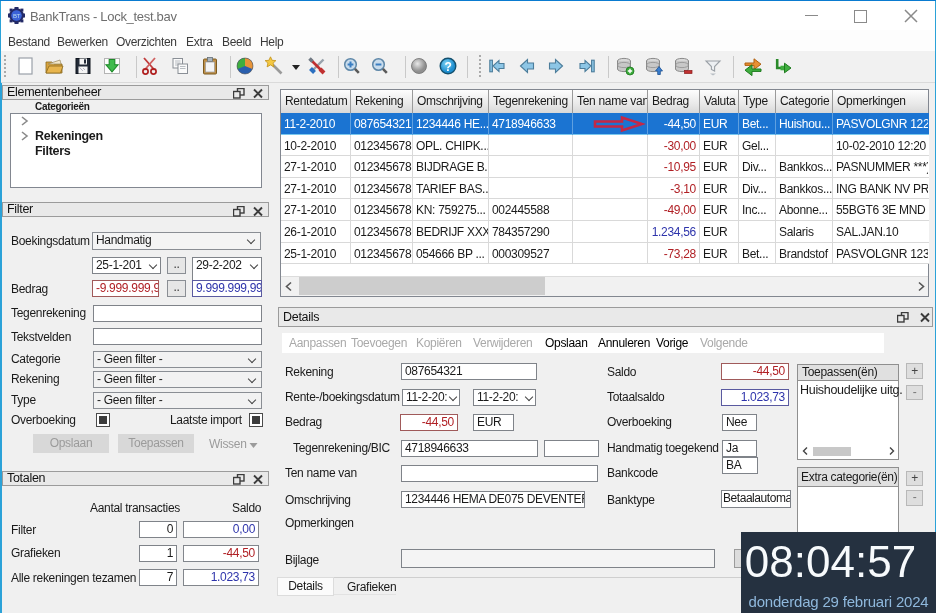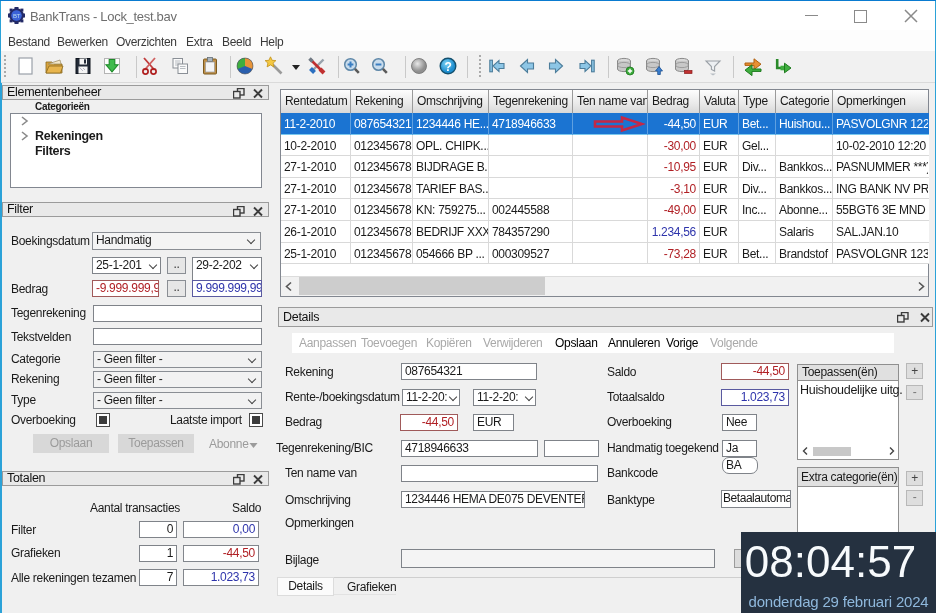--- a/index.html
+++ b/index.html
@@ -254,21 +254,21 @@
 <div class="lbl" style="left:11px;top:372px;">Rekening</div>
 <div class="cmb" style="left:93px;top:371px;width:169px;height:17px;">- Geen filter -<span class="chv" style="top:4px;"></span></div>
 <div class="lbl" style="left:11px;top:393px;">Type</div>
 <div class="cmb" style="left:93px;top:392px;width:169px;height:17px;">- Geen filter -<span class="chv" style="top:4px;"></span></div>
 <div class="lbl" style="left:11px;top:413px;">Overboeking</div>
 <div class="cb" style="left:96px;top:413px;"></div>
 <div class="lbl" style="left:170px;top:413px;">Laatste import</div>
 <div class="cb" style="left:249px;top:413px;"></div>
 <div class="btn" style="left:33px;top:434px;width:76px;height:19px;line-height:19px;">Opslaan</div>
 <div class="btn" style="left:118px;top:434px;width:76px;height:19px;line-height:19px;">Toepassen</div>
-<div class="lbl" style="left:209px;top:437px;color:#9b9b9b;">Abonne</div>
+<div class="lbl" style="left:209px;top:437px;color:#9b9b9b;">Wissen</div>
 <svg class="abs" style="left:248px;top:441px" width="11" height="9" viewBox="0 0 11 9">
       <path d="M1.5 2 L9.5 2 L5.5 7 Z" fill="#9b9b9b"></path>
     </svg>
 
 <div class="hdr" style="top:471px;">Totalen</div>
 <svg class="abs" style="left:233px;top:474px" width="36" height="12" viewBox="0 0 36 12">
       <rect x="4.5" y="0.5" width="6.5" height="6.5" fill="none" stroke="#3c3c3c" stroke-width="1.4"></rect>
       <rect x="0.5" y="3.5" width="6.5" height="6.5" fill="#e9e9e9" stroke="#3c3c3c" stroke-width="1.4"></rect>
       <path d="M21 1.5 L29 9.5 M29 1.5 L21 9.5" stroke="#3c3c3c" stroke-width="1.9"></path>
     </svg>
@@ -393,60 +393,60 @@
       <path d="M3 1.5 L7.5 5.5 L3 9.5" fill="none" stroke="#555" stroke-width="1.6"></path>
     </svg>
 <div class="abs" style="left:299px;top:277px;width:246px;height:18px;background:#cdcdcd;"></div>
 
 <div class="abs" style="left:278px;top:307px;width:655px;height:20px;background:#e9e9e9;border:1px solid #9b9b9b;box-sizing:border-box;font-size:12.5px;line-height:18px;padding-left:4px;color:#111;">Details</div>
 <svg class="abs" style="left:897px;top:312px" width="36" height="12" viewBox="0 0 36 12">
       <rect x="4.5" y="0.5" width="6.5" height="6.5" fill="none" stroke="#3c3c3c" stroke-width="1.4"></rect>
       <rect x="0.5" y="3.5" width="6.5" height="6.5" fill="#e9e9e9" stroke="#3c3c3c" stroke-width="1.4"></rect>
       <path d="M24 1.5 L32 9.5 M32 1.5 L24 9.5" stroke="#3c3c3c" stroke-width="1.9"></path>
     </svg>
-<div class="abs" style="left:292px;top:333px;width:602px;height:20px;background:#fff;text-align:right;">
+<div class="abs" style="left:282px;top:333px;width:602px;height:20px;background:#fff;text-align:right;">
   <span class="mi dis" style="left:7px;">Aanpassen</span>
   <span class="mi dis" style="left:69px;">Toevoegen</span>
   <span class="mi dis" style="left:134px;">Kopiëren</span>
   <span class="mi dis" style="left:191px;">Verwijderen</span>
   <span class="mi" style="left:263px;color:#000;">Opslaan</span>
   <span class="mi" style="left:316px;color:#000;">Annuleren</span>
   <span class="mi" style="left:374px;color:#000;">Vorige</span>
   <span class="mi dis" style="left:418px;">Volgende</span>
 </div>
 <div class="lbl" style="left:285px;top:365px;">Rekening</div>
 <div class="fld" style="left:401px;top:363px;width:136px;height:17px;">087654321</div>
 <div class="lbl" style="left:285px;top:390px;">Rente-/boekingsdatum</div>
 <div class="fld" style="left:402px;top:389px;width:58px;height:17px;">11-2-20:<span class="chv" style="right:2px;"></span></div>
 <div class="fld" style="left:473px;top:389px;width:63px;height:17px;">11-2-20:<span class="chv" style="right:2px;"></span></div>
 <div class="lbl" style="left:285px;top:415px;">Bedrag</div>
 <div class="fld red" style="left:400px;top:414px;width:58px;height:17px;text-align:right;border-color:#a05a5a;">-44,50</div>
 <div class="fld" style="left:473px;top:414px;width:41px;height:17px;">EUR</div>
-<div class="lbl" style="left:276px;top:441px;">Tegenrekening/BIC</div>
+<div class="lbl" style="left:293px;top:441px;">Tegenrekening/BIC</div>
 <div class="fld" style="left:401px;top:440px;width:137px;height:17px;">4718946633</div>
 <div class="fld" style="left:544px;top:440px;width:55px;height:17px;"></div>
 <div class="lbl" style="left:285px;top:466px;">Ten name van</div>
 <div class="fld" style="left:401px;top:465px;width:197px;height:17px;"></div>
 <div class="lbl" style="left:285px;top:493px;">Omschrijving</div>
 <div class="fld" style="left:401px;top:491px;width:184px;height:17px;">1234446 HEMA DE075 DEVENTER</div>
 <div class="lbl" style="left:285px;top:516px;">Opmerkingen</div>
 <div class="lbl" style="left:285px;top:553px;">Bijlage</div>
 <div class="fld" style="left:401px;top:549px;width:314px;height:19px;background:#f4f4f4;"></div>
 <div class="abs" style="left:734px;top:549px;width:10px;height:19px;background:#dcdcdc;border:1px solid #9b9b9b;box-sizing:border-box;"></div>
 
 <div class="lbl" style="left:607px;top:365px;">Saldo</div>
 <div class="fld red" style="left:721px;top:363px;width:68px;height:17px;text-align:right;border-color:#a05a5a;">-44,50</div>
 <div class="lbl" style="left:607px;top:390px;">Totaalsaldo</div>
 <div class="fld blue" style="left:721px;top:389px;width:68px;height:17px;text-align:right;border-color:#5a5aa0;">1.023,73</div>
 <div class="lbl" style="left:607px;top:415px;">Overboeking</div>
 <div class="fld" style="left:722px;top:414px;width:35px;height:17px;">Nee</div>
 <div class="lbl" style="left:607px;top:441px;">Handmatig toegekend</div>
 <div class="fld" style="left:722px;top:440px;width:35px;height:17px;">Ja</div>
 <div class="lbl" style="left:607px;top:466px;">Bankcode</div>
-<div class="fld" style="left:722px;top:457px;width:36px;height:17px;border-radius:7px;">BA</div>
+<div class="fld" style="left:722px;top:457px;width:36px;height:17px;">BA</div>
 <div class="lbl" style="left:607px;top:493px;">Banktype</div>
 <div class="fld" style="left:721px;top:490px;width:70px;height:18px;padding:0 1px;letter-spacing:-0.45px;">Betaalautoma</div>
 
 <div class="abs" style="left:797px;top:364px;width:102px;height:17px;background:#e0e0e0;border:1px solid #8f8f8f;box-sizing:border-box;font-size:12px;line-height:15px;padding-left:4px;white-space:nowrap;">Toepassen(ën)</div>
 <div class="abs" style="left:797px;top:380px;width:102px;height:80px;background:#fff;border:1px solid #8f8f8f;box-sizing:border-box;"></div>
 <div class="lbl" style="left:800px;top:383px;font-size:12.5px;">Huishoudelijke uitg.</div>
 <svg class="abs" style="left:801px;top:446px" width="8" height="10" viewBox="0 0 8 10">
       <path d="M6 1.5 L2.5 5 L6 8.5" fill="none" stroke="#444" stroke-width="1.4"></path>
     </svg>
 <svg class="abs" style="left:888px;top:446px" width="8" height="10" viewBox="0 0 8 10">

